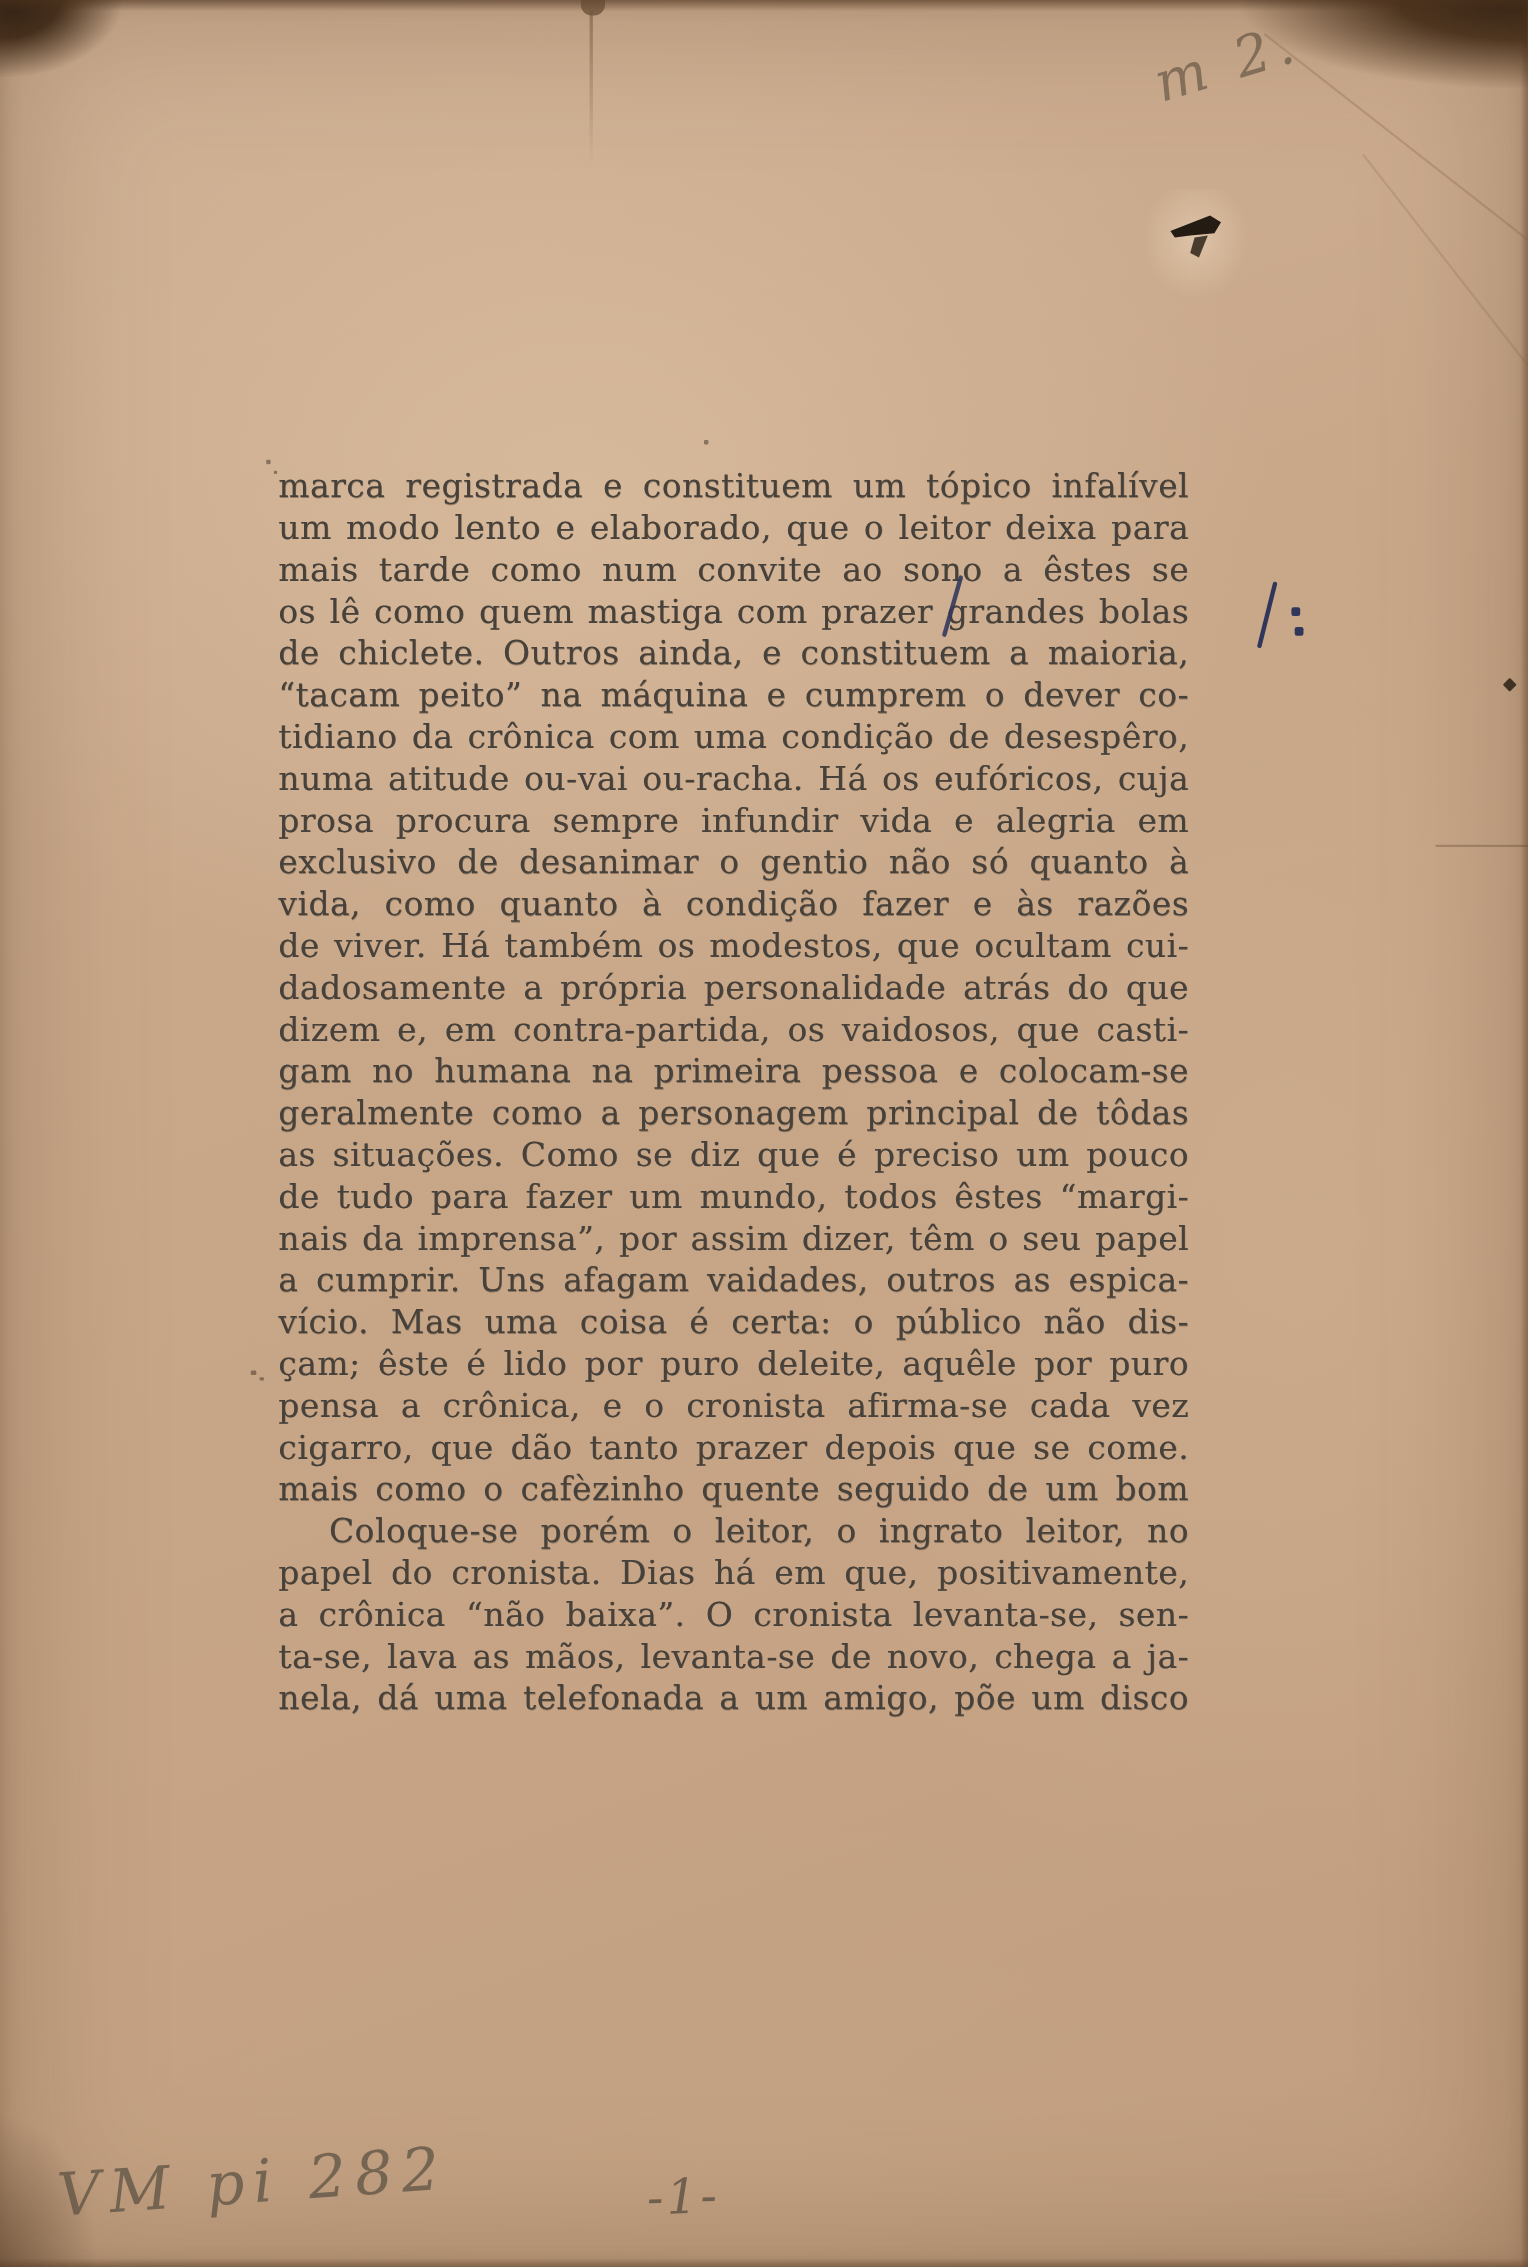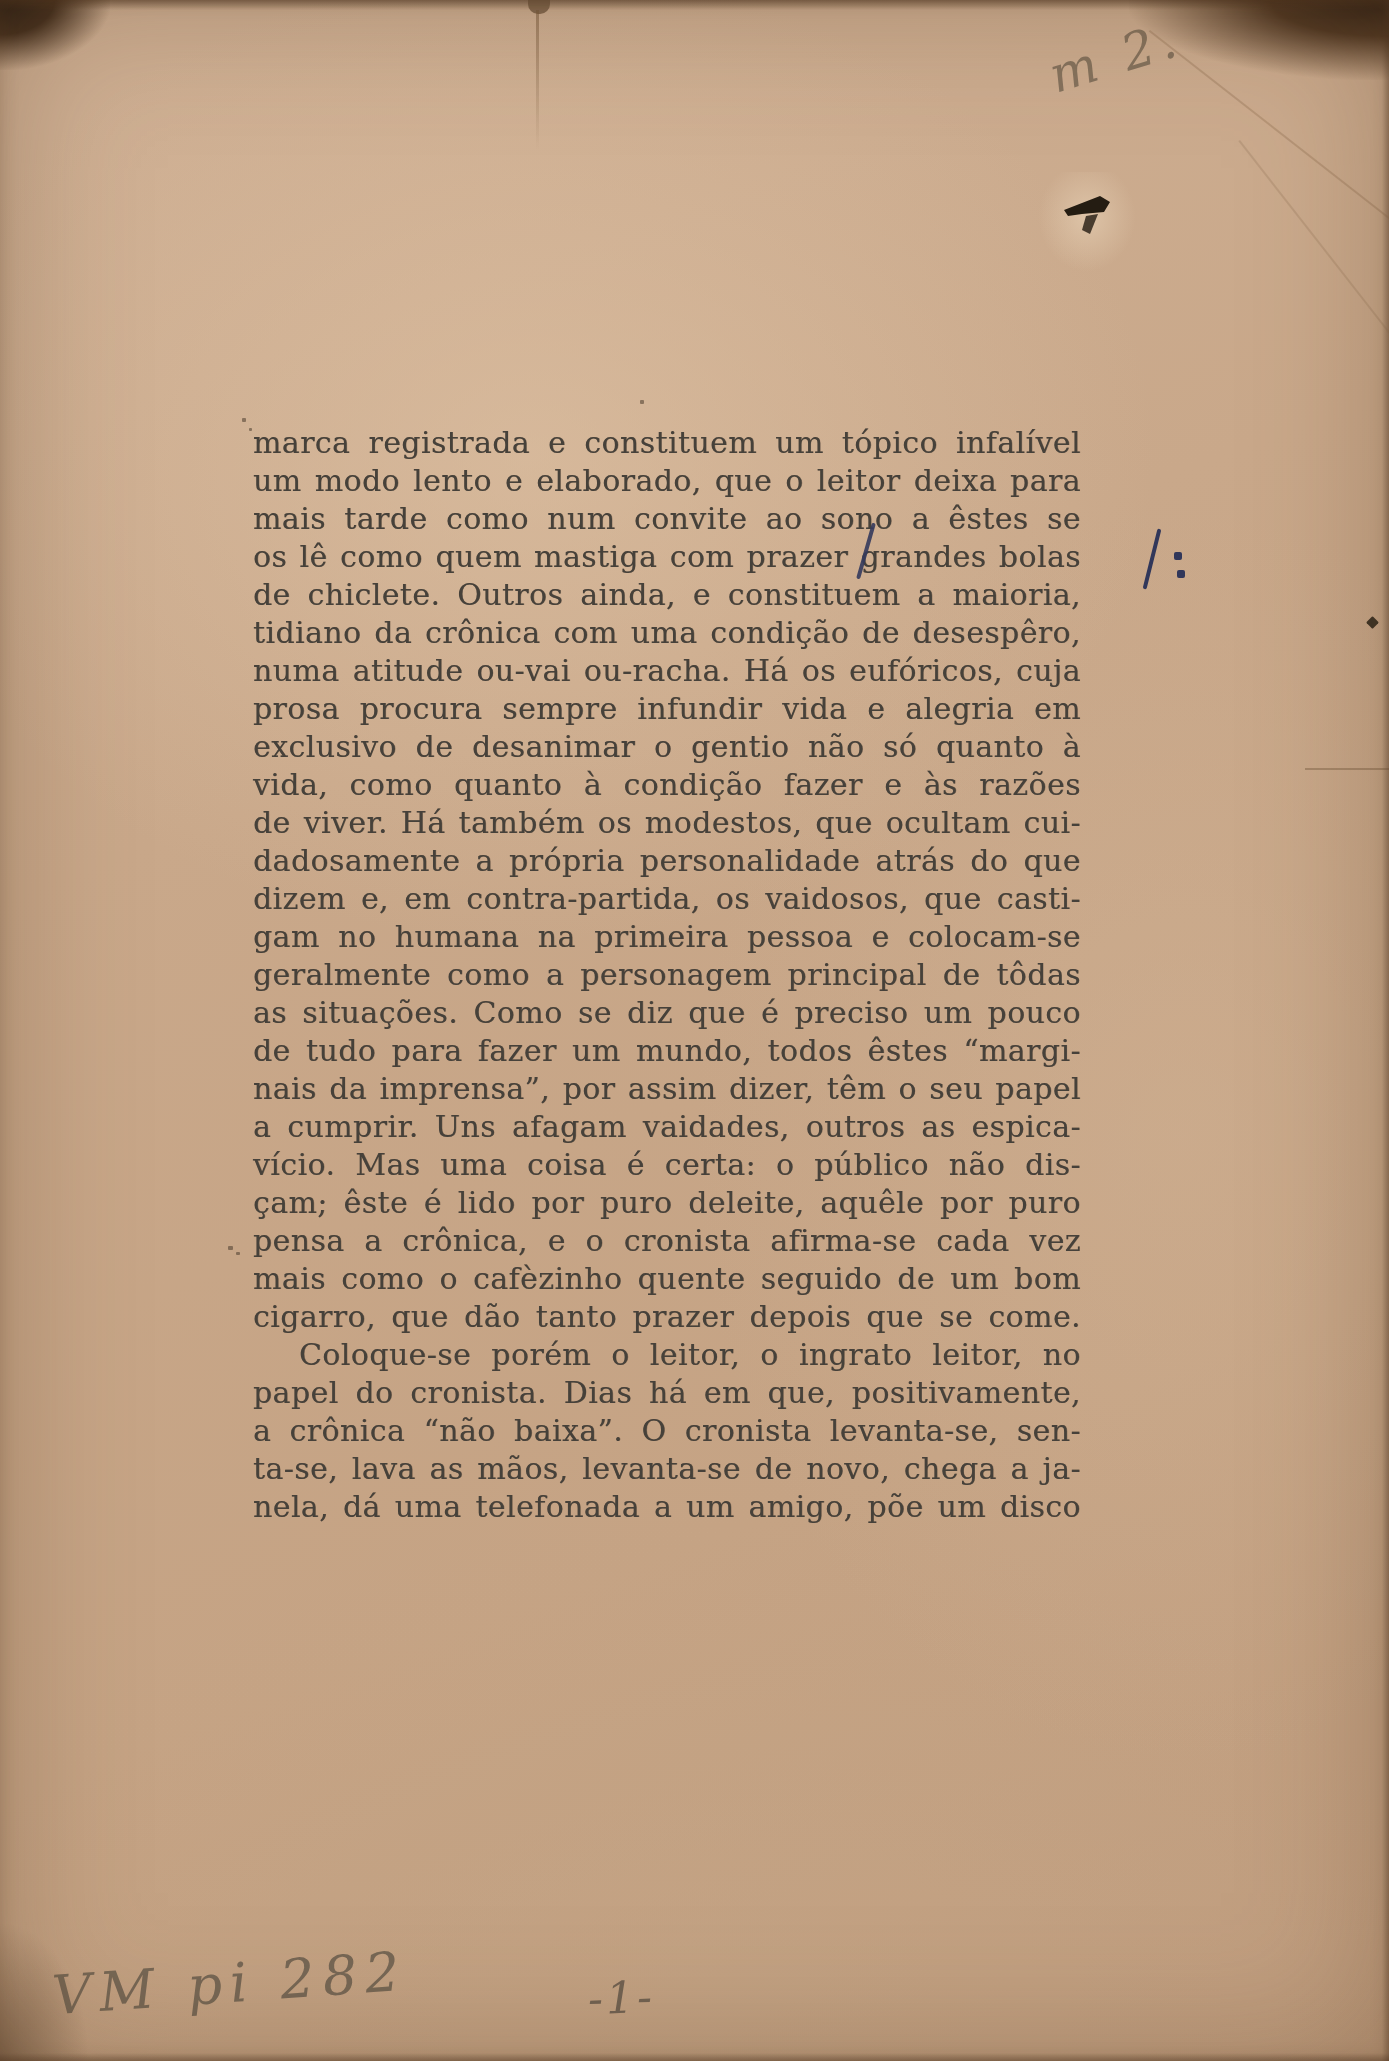--- a/index.html
+++ b/index.html
@@ -124,39 +124,40 @@
       <polygon points="34,30 46,28 38,48 30,44" fill="#2e251a" opacity="0.85"></polygon>
     </svg>
   </div>
 
   <div class="textblock">
       <div class="line">marca registrada e constituem um tópico infalível</div>
       <div class="line">um modo lento e elaborado, que o leitor deixa para</div>
       <div class="line">mais tarde como num convite ao sono  a êstes se</div>
       <div class="line">os lê como quem mastiga com prazer grandes bolas</div>
       <div class="line">de chiclete.  Outros ainda, e constituem a maioria,</div>
+      <div class="line">“tacam peito” na máquina e cumprem o dever co-</div>
       <div class="line">tidiano da crônica com uma condição de desespêro,</div>
       <div class="line">numa atitude ou-vai ou-racha.  Há os eufóricos, cuja</div>
       <div class="line">prosa procura sempre infundir vida e alegria em</div>
       <div class="line">exclusivo de desanimar o gentio não só quanto à</div>
       <div class="line">vida, como quanto à condição fazer e às razões</div>
       <div class="line">de viver.  Há também os modestos, que ocultam cui-</div>
       <div class="line">dadosamente a própria personalidade atrás do que</div>
       <div class="line">dizem e, em contra-partida, os vaidosos, que casti-</div>
       <div class="line">gam no humana na primeira pessoa e colocam-se</div>
       <div class="line">geralmente como a personagem principal de tôdas</div>
       <div class="line">as situações.  Como se diz que é preciso um pouco</div>
       <div class="line">de tudo para fazer um mundo, todos êstes “margi-</div>
       <div class="line">nais da imprensa”, por assim dizer, têm o seu papel</div>
       <div class="line">a cumprir.  Uns afagam vaidades, outros as espica-</div>
       <div class="line">vício.  Mas uma coisa é certa: o público não dis-</div>
       <div class="line">çam; êste é lido por puro deleite, aquêle por puro</div>
       <div class="line">pensa a crônica, e o cronista afirma-se cada vez</div>
+      <div class="line">cigarro, que dão tanto prazer depois que se come.</div>
       <div class="line">mais como o cafèzinho quente seguido de um bom</div>
-      <div class="line">cigarro, que dão tanto prazer depois que se come.</div>
       <div class="line indent">Coloque-se porém o leitor, o ingrato leitor, no</div>
       <div class="line">papel do cronista.  Dias há em que, positivamente,</div>
       <div class="line">a crônica “não baixa”. O cronista levanta-se, sen-</div>
       <div class="line">ta-se, lava as mãos, levanta-se de novo, chega a ja-</div>
       <div class="line">nela, dá uma telefonada a um amigo, põe um disco</div>
     </div>
 
   <div class="ink-slash-inline"></div>
   <div class="margin-slash"></div>
   <div class="margin-dot d1"></div>

